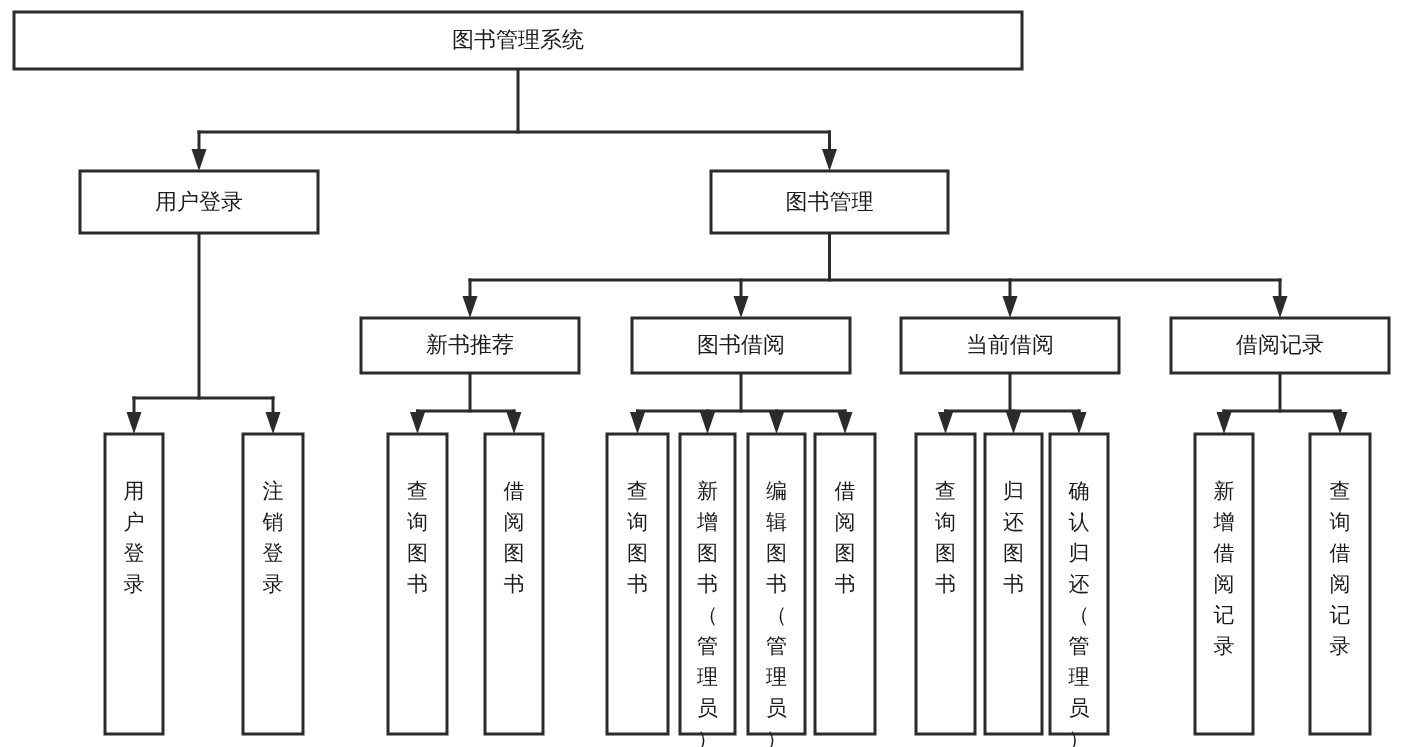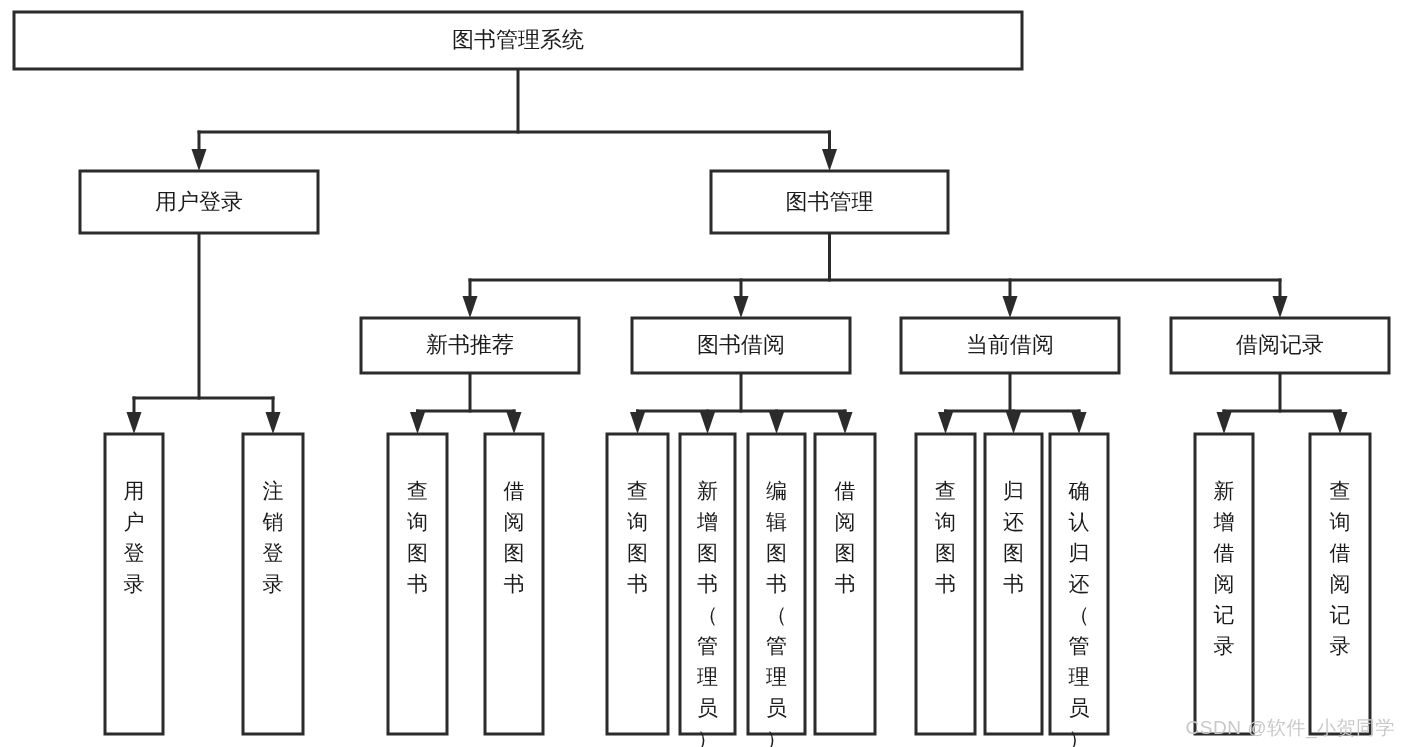--- a/index.html
+++ b/index.html
@@ -202,14 +202,13 @@
           <rect x="1195" y="434" width="58" height="300" class="node-rect"></rect>
           <text class="node-label-v" x="1224" y="498.18"><tspan x="1224" dy="0">新</tspan><tspan x="1224" dy="31">增</tspan><tspan x="1224" dy="31">借</tspan><tspan x="1224" dy="31">阅</tspan><tspan x="1224" dy="31">记</tspan><tspan x="1224" dy="31">录</tspan></text>
         </g>
         <g>
           <rect x="1310" y="434" width="60" height="300" class="node-rect"></rect>
           <text class="node-label-v" x="1340" y="498.18"><tspan x="1340" dy="0">查</tspan><tspan x="1340" dy="31">询</tspan><tspan x="1340" dy="31">借</tspan><tspan x="1340" dy="31">阅</tspan><tspan x="1340" dy="31">记</tspan><tspan x="1340" dy="31">录</tspan></text>
         </g>
       </g>
     </svg>
 
-  <div class="watermark-text">CSDN @软件_小贺同学</div>
 </div>
 
 </body></html>

